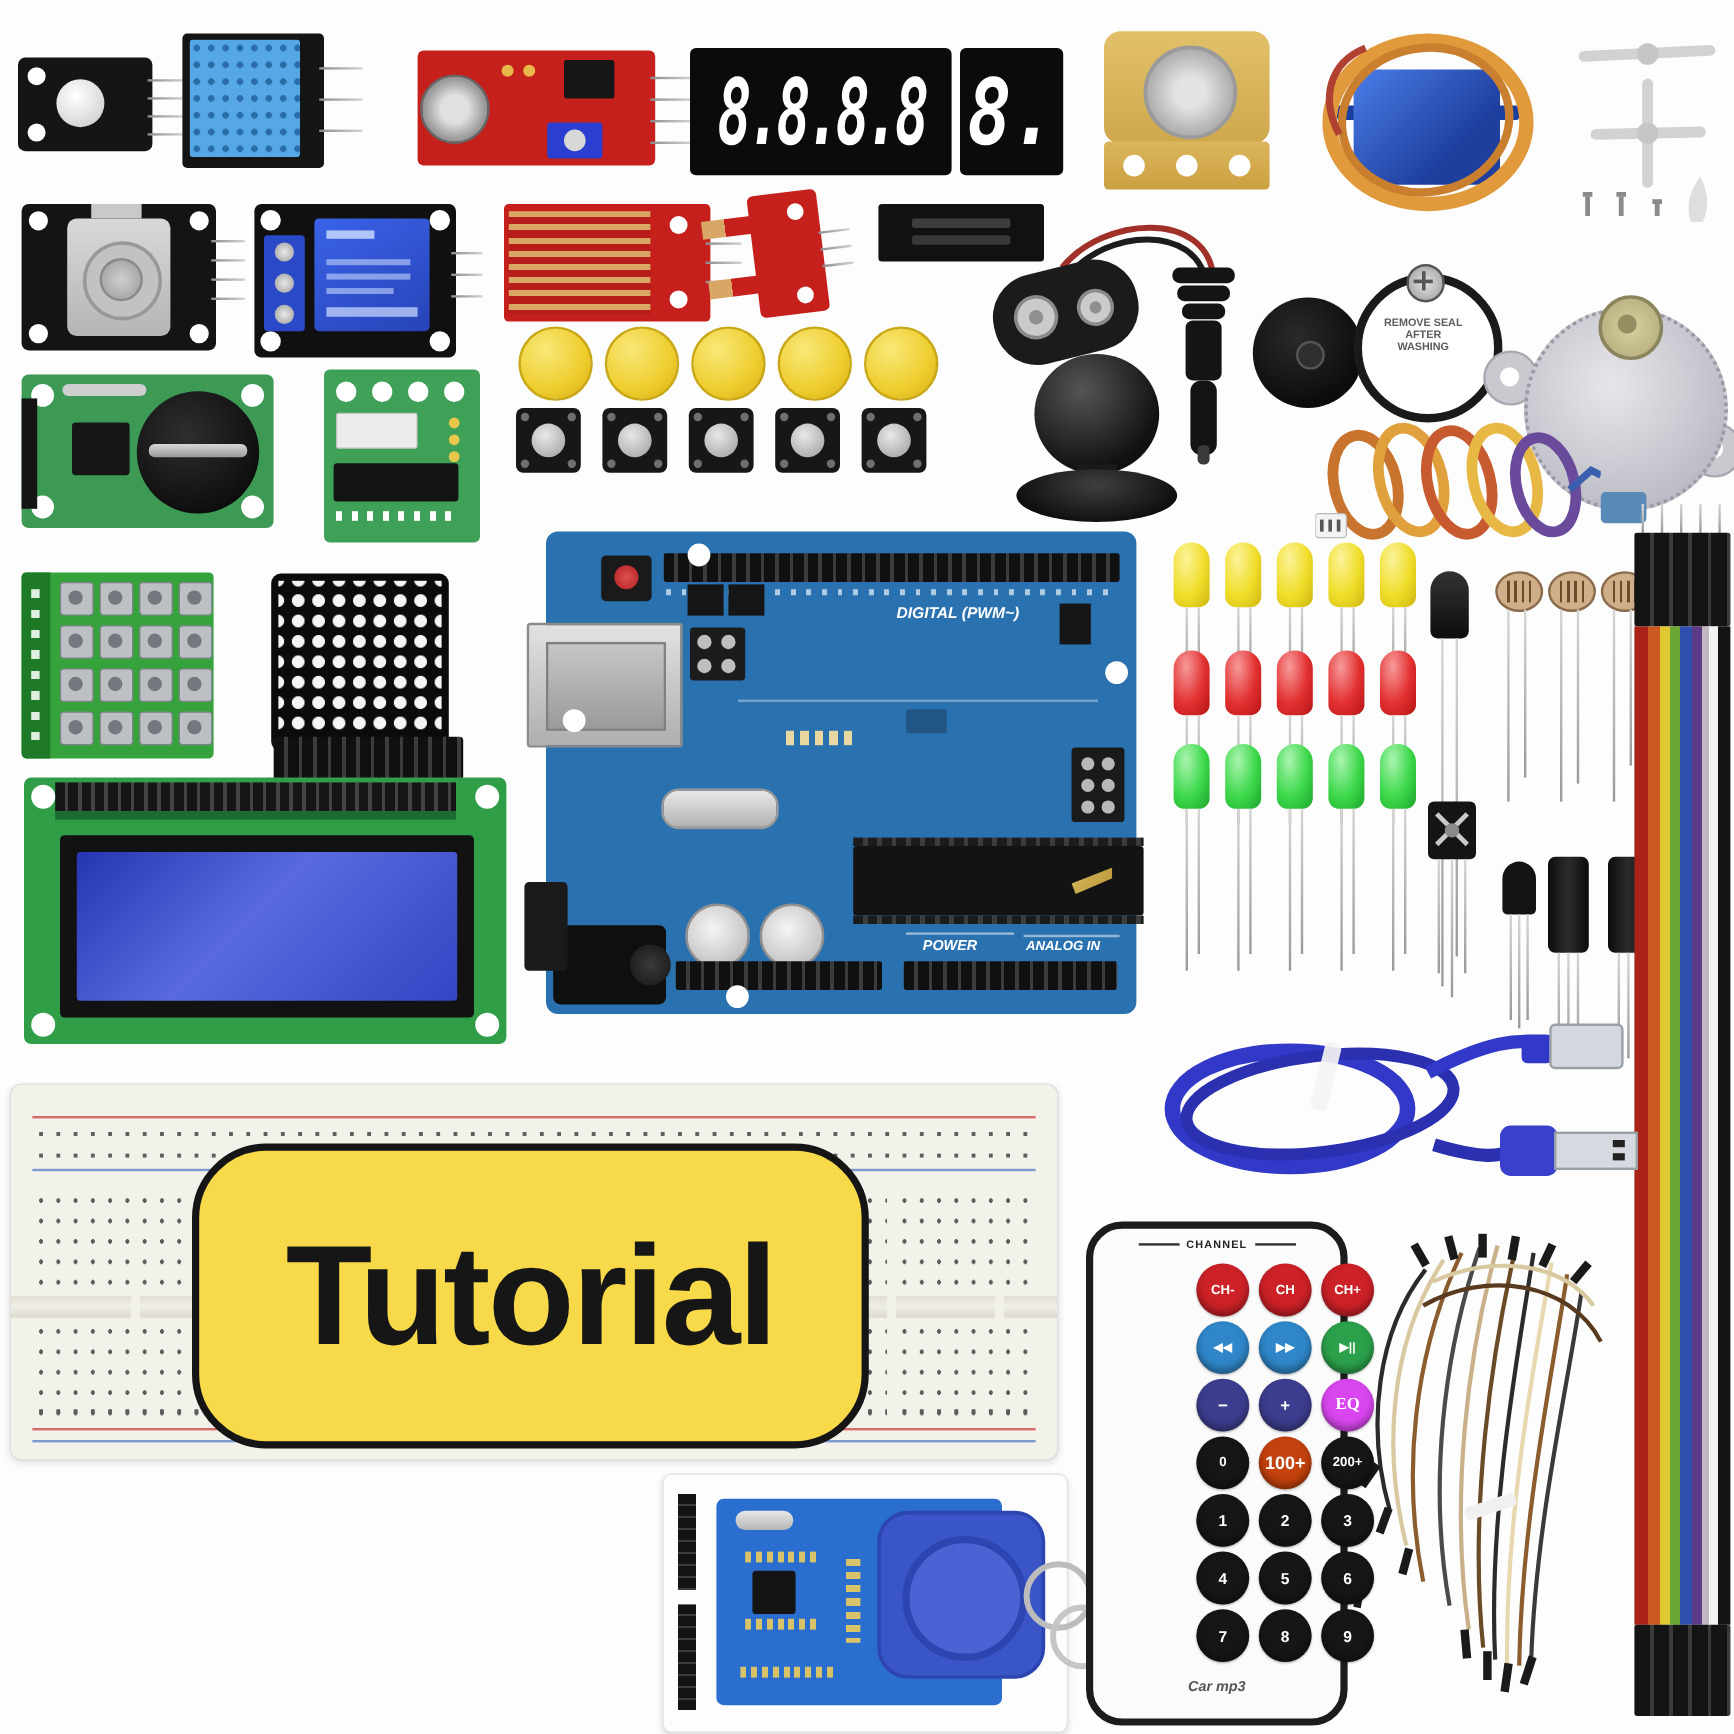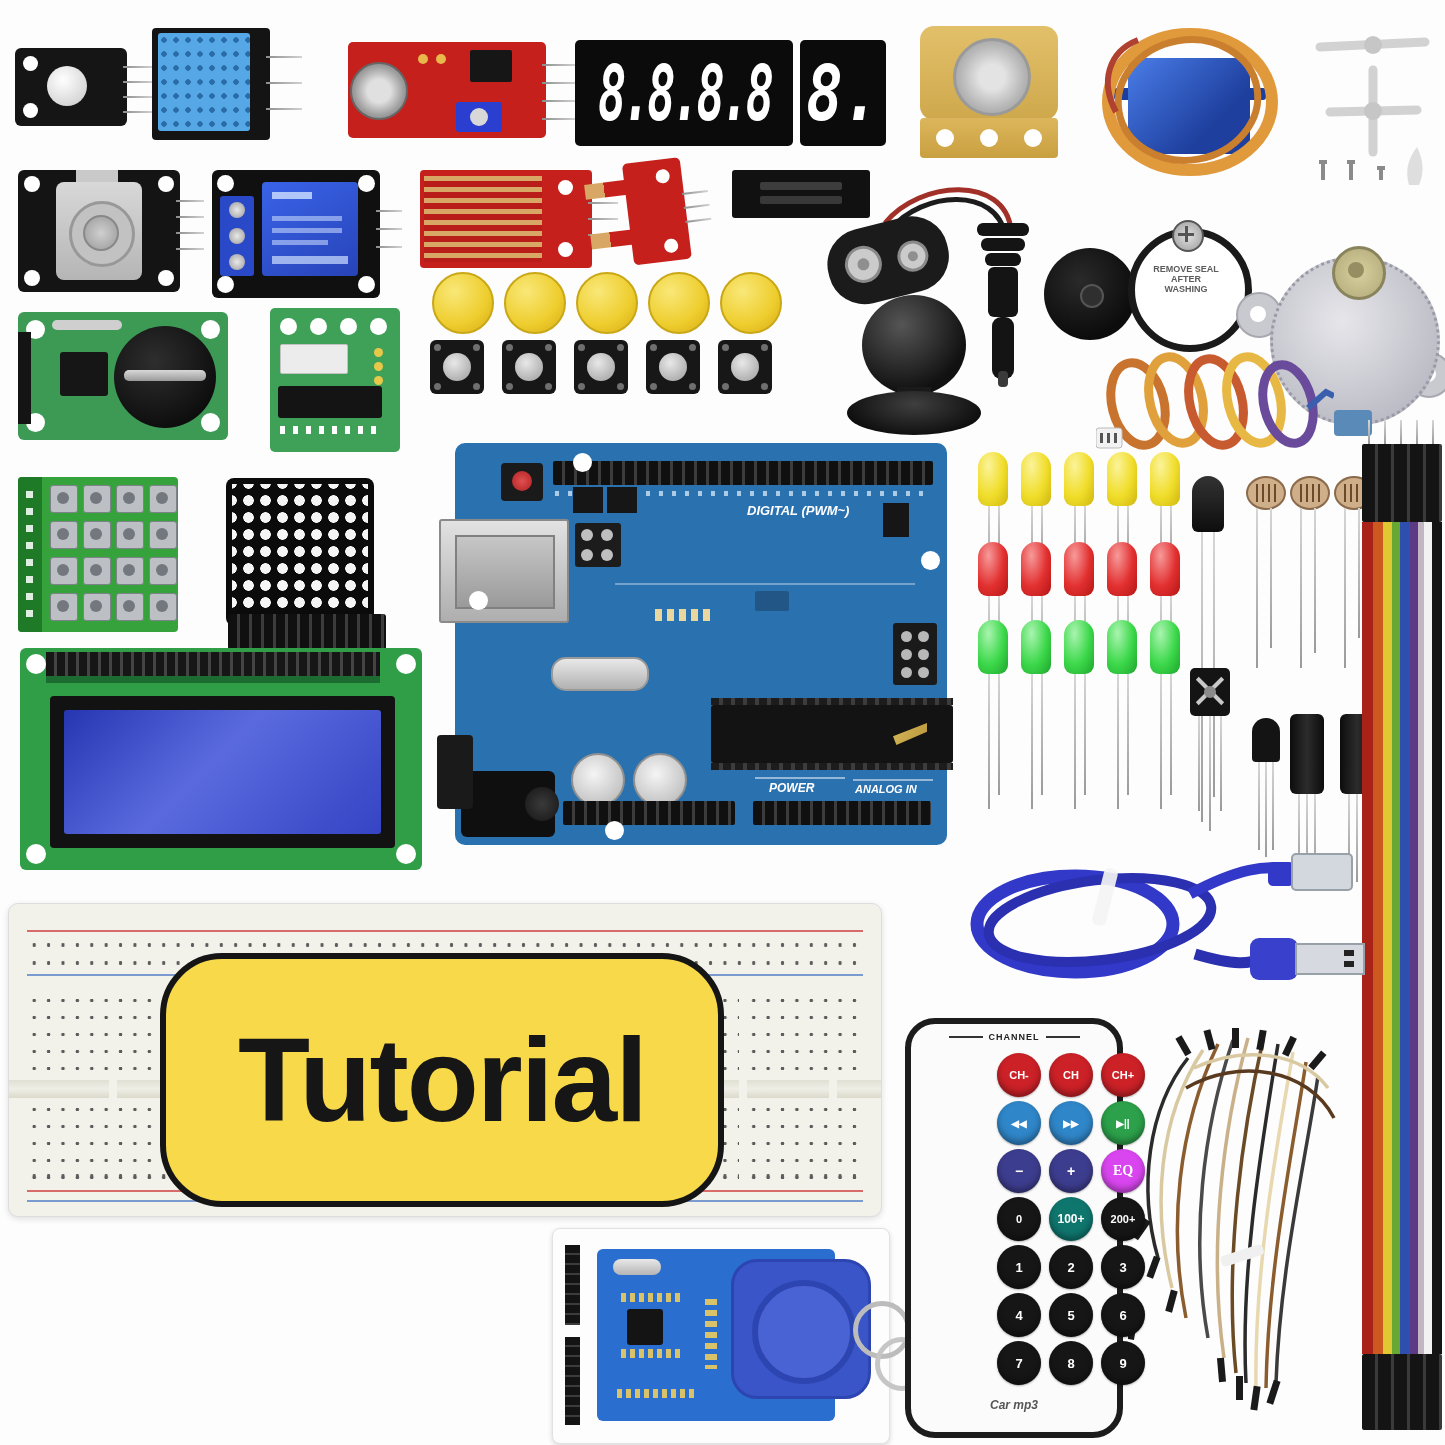--- a/index.html
+++ b/index.html
@@ -556,21 +556,21 @@
         <div class="rbtn" style="left: 30px; top: 29px; background: rgb(203, 33, 39); font-size: 11px;">CH-</div>
         <div class="rbtn" style="left: 82px; top: 29px; background: rgb(203, 33, 39); font-size: 11px;">CH</div>
         <div class="rbtn" style="left: 134px; top: 29px; background: rgb(203, 33, 39); font-size: 11px;">CH+</div>
         <div class="rbtn" style="left: 30px; top: 77px; background: rgb(47, 134, 200); font-size: 10px;">◀◀</div>
         <div class="rbtn" style="left: 82px; top: 77px; background: rgb(47, 134, 200); font-size: 10px;">▶▶</div>
         <div class="rbtn" style="left: 134px; top: 77px; background: rgb(44, 160, 74); font-size: 10px;">▶||</div>
         <div class="rbtn" style="left: 30px; top: 125px; background: rgb(61, 61, 143); font-size: 14px;">−</div>
         <div class="rbtn" style="left: 82px; top: 125px; background: rgb(61, 61, 143); font-size: 14px;">+</div>
         <div class="rbtn" style="left: 134px; top: 125px; background: #d946ef; font-size: 14px; font-family: Liberation Serif, serif;">EQ</div>
         <div class="rbtn" style="left: 30px; top: 173px; background: rgb(22, 22, 22); font-size: 11px;">0</div>
-        <div class="rbtn" style="left: 82px; top: 173px; background: #0f766e; font-size: 12px;">100+</div>
+        <div class="rbtn" style="left: 82px; top: 173px; background: #c2410c; font-size: 15px;">100+</div>
         <div class="rbtn" style="left: 134px; top: 173px; background: rgb(22, 22, 22); font-size: 11px;">200+</div>
         <div class="rbtn" style="left: 30px; top: 221px; background: rgb(22, 22, 22); font-size: 13px;">1</div>
         <div class="rbtn" style="left: 82px; top: 221px; background: rgb(22, 22, 22); font-size: 13px;">2</div>
         <div class="rbtn" style="left: 134px; top: 221px; background: rgb(22, 22, 22); font-size: 13px;">3</div>
         <div class="rbtn" style="left: 30px; top: 269px; background: rgb(22, 22, 22); font-size: 13px;">4</div>
         <div class="rbtn" style="left: 82px; top: 269px; background: rgb(22, 22, 22); font-size: 13px;">5</div>
         <div class="rbtn" style="left: 134px; top: 269px; background: rgb(22, 22, 22); font-size: 13px;">6</div>
         <div class="rbtn" style="left: 30px; top: 317px; background: rgb(22, 22, 22); font-size: 13px;">7</div>
         <div class="rbtn" style="left: 82px; top: 317px; background: rgb(22, 22, 22); font-size: 13px;">8</div>
         <div class="rbtn" style="left: 134px; top: 317px; background: rgb(22, 22, 22); font-size: 13px;">9</div>

